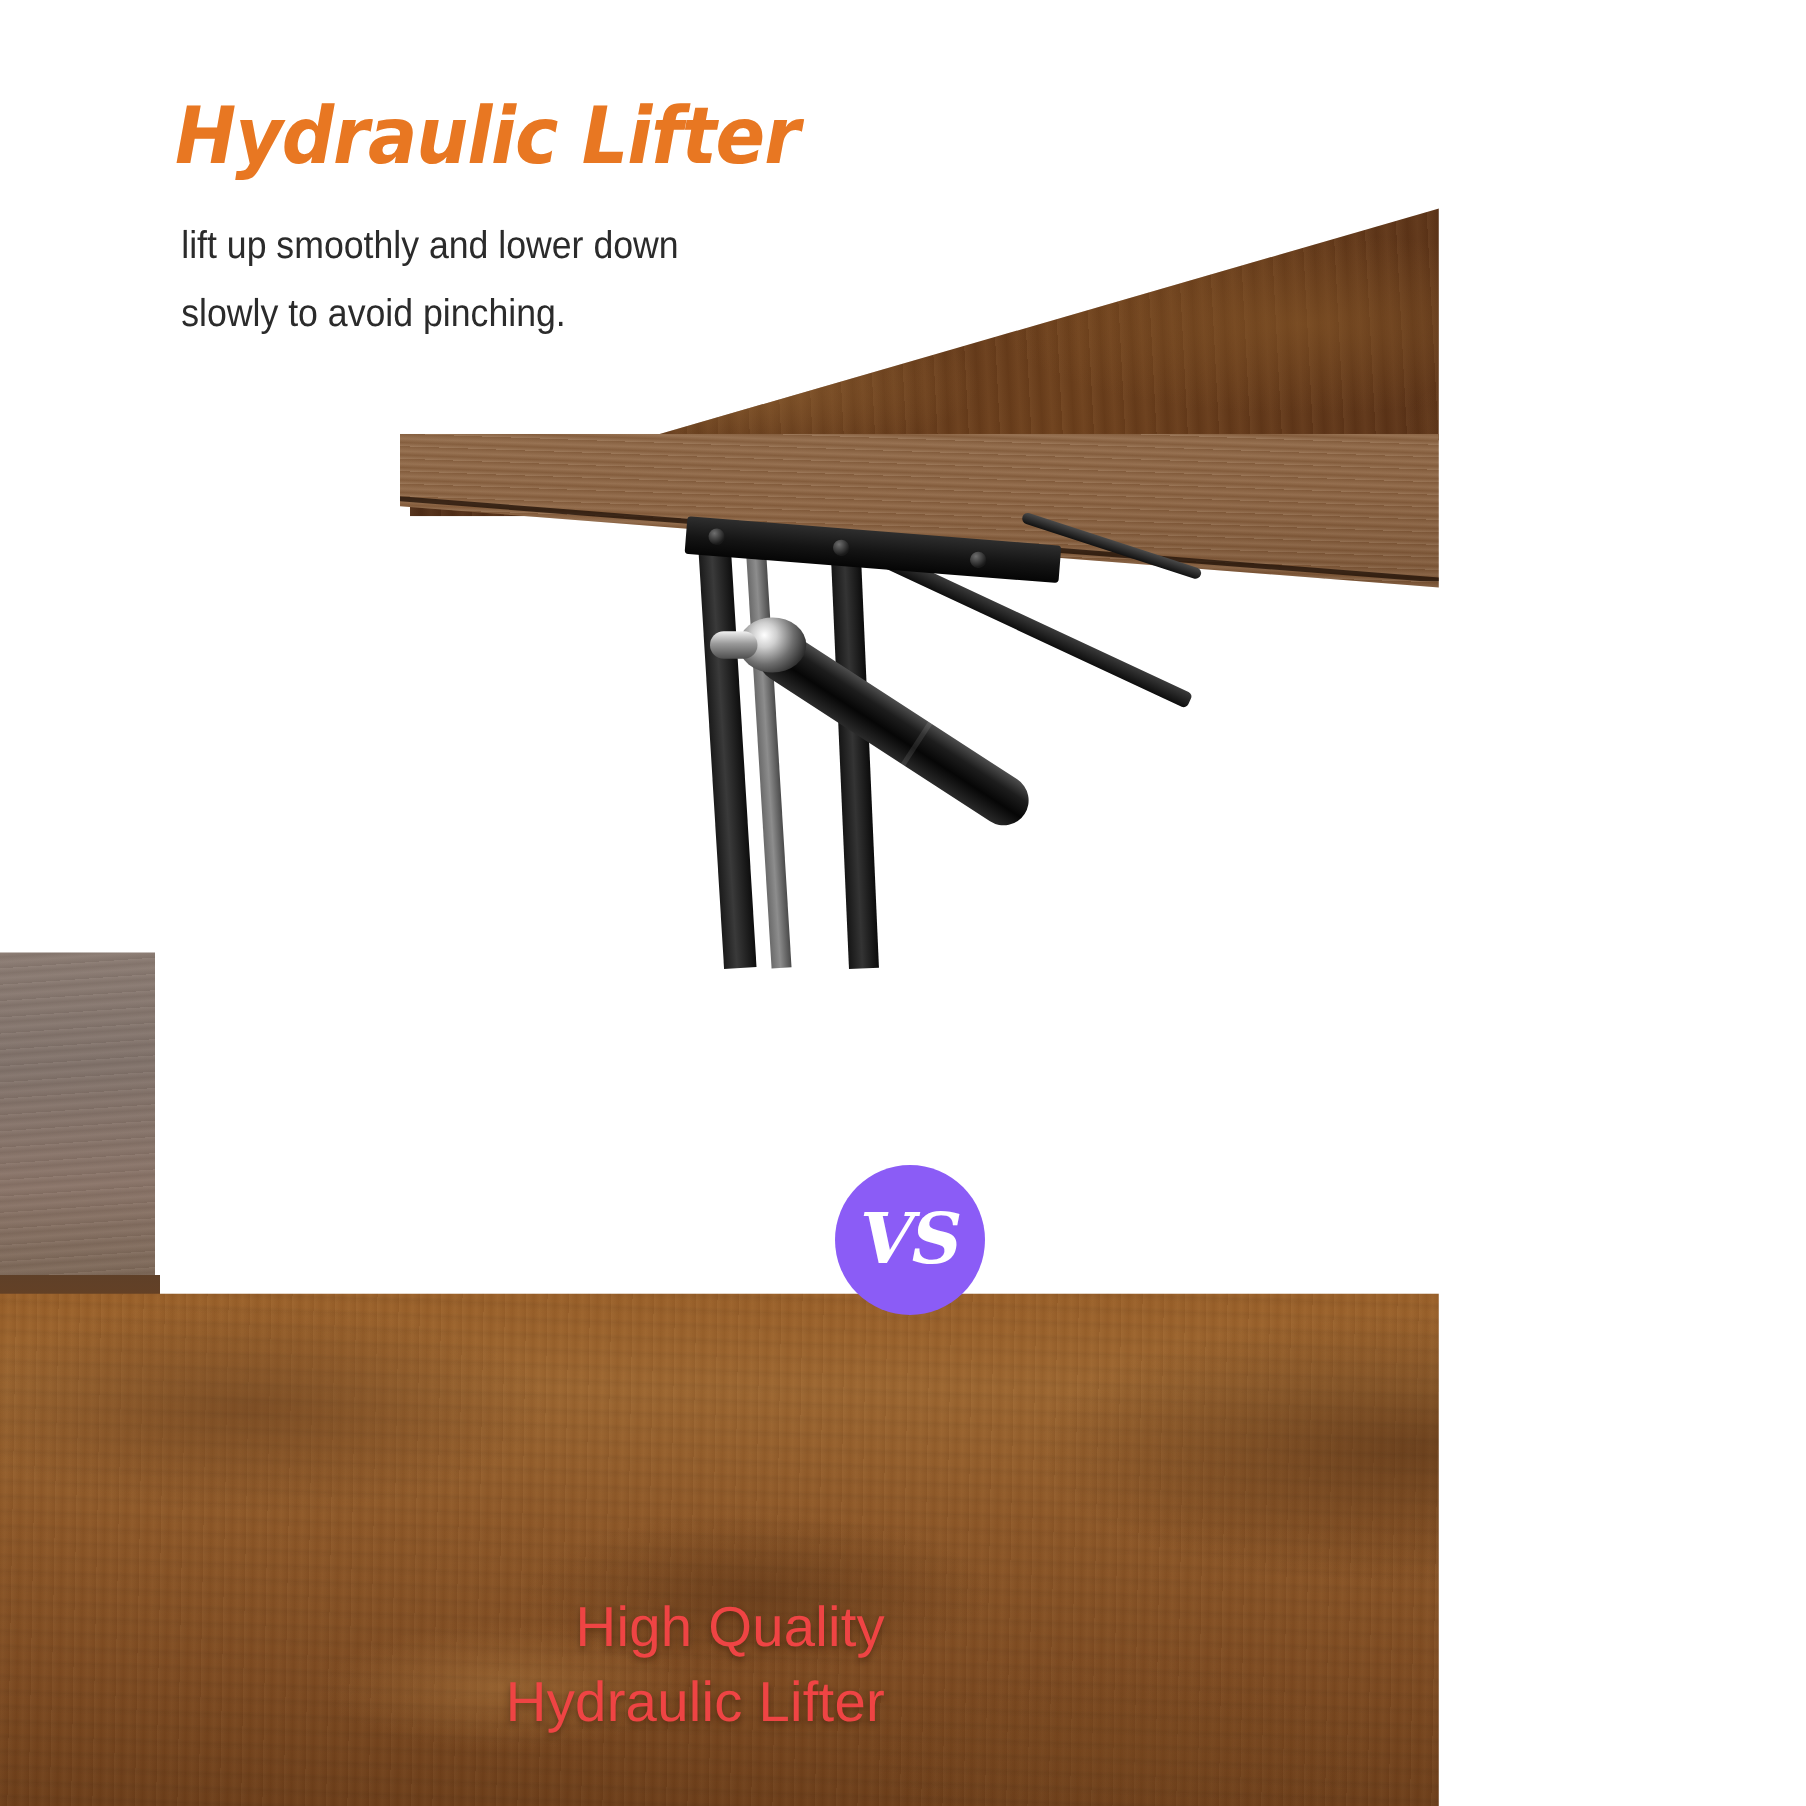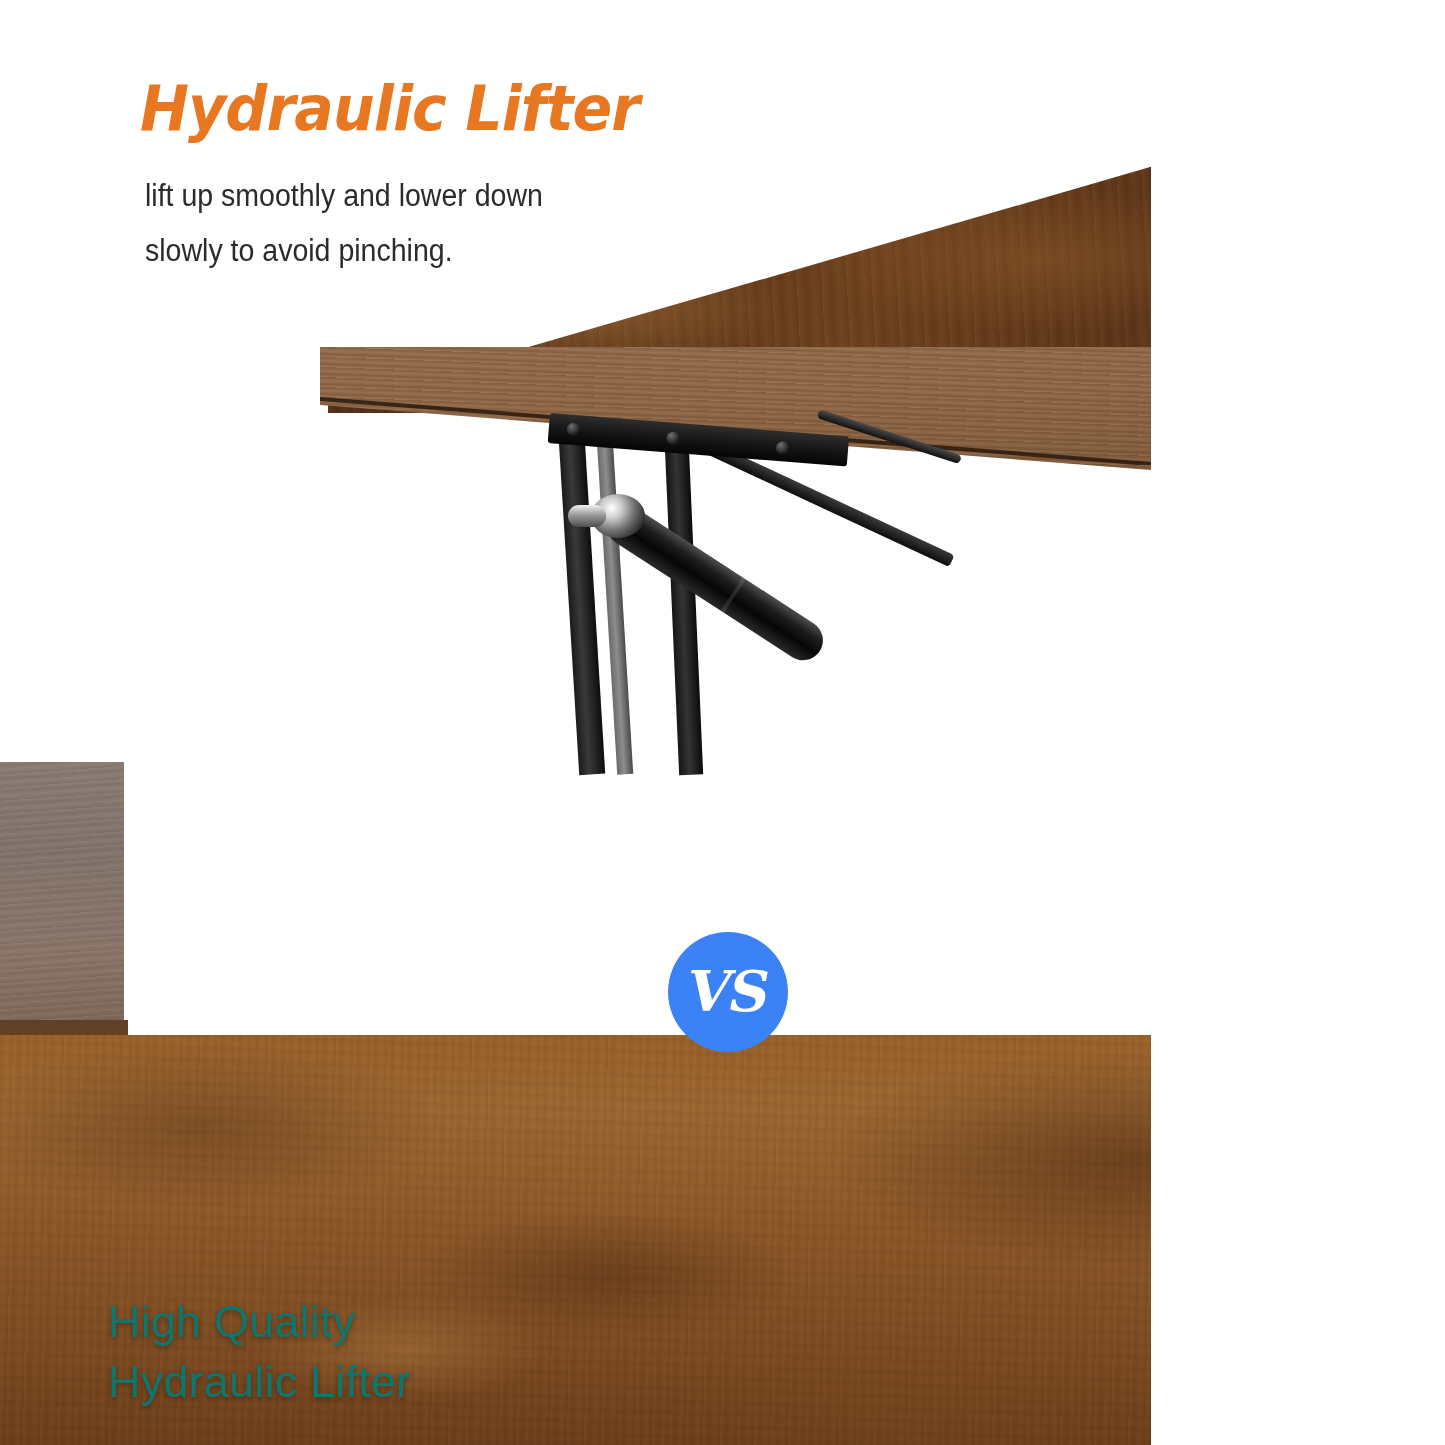--- a/index.html
+++ b/index.html
@@ -475,50 +475,49 @@
   }
 
   
   .vs-badge {
     position: absolute;
     left: 668px;
     top: 932px;
     width: 120px;
     height: 120px;
     border-radius: 50%;
-    background: #3b82f6;
+    background: #8b5cf6;
     display: flex;
     align-items: center;
     justify-content: center;
     z-index: 30;
   }
   .vs-text {
     font-family: "DejaVu Serif", serif;
     font-weight: bold;
     font-style: italic;
     font-size: 56px;
     color: #ffffff;
     letter-spacing: -2px;
     line-height: 1;
     transform: translateY(-1px);
   }
 
   
   .caption {
     position: absolute;
     width: 600px;
-    text-align: left;
-    color: #0f766e;
+    text-align: right;
+    color: #ef4444;
     font-family: "Liberation Sans", sans-serif;
     font-size: 45px;
     line-height: 1.34;
     letter-spacing: 0.2px;
     z-index: 20;
     text-shadow: 0 2px 5px rgba(40,18,4,0.45);
-    margin-top: 20px;
   }
   .caption-left  { left: 108px; top: 1272px; }
   .caption-right { left: 742px; top: 1272px; }
 </style>
 </head>
 <body>
 
 <div id="root">
 
   <div class="plank-left"></div>

